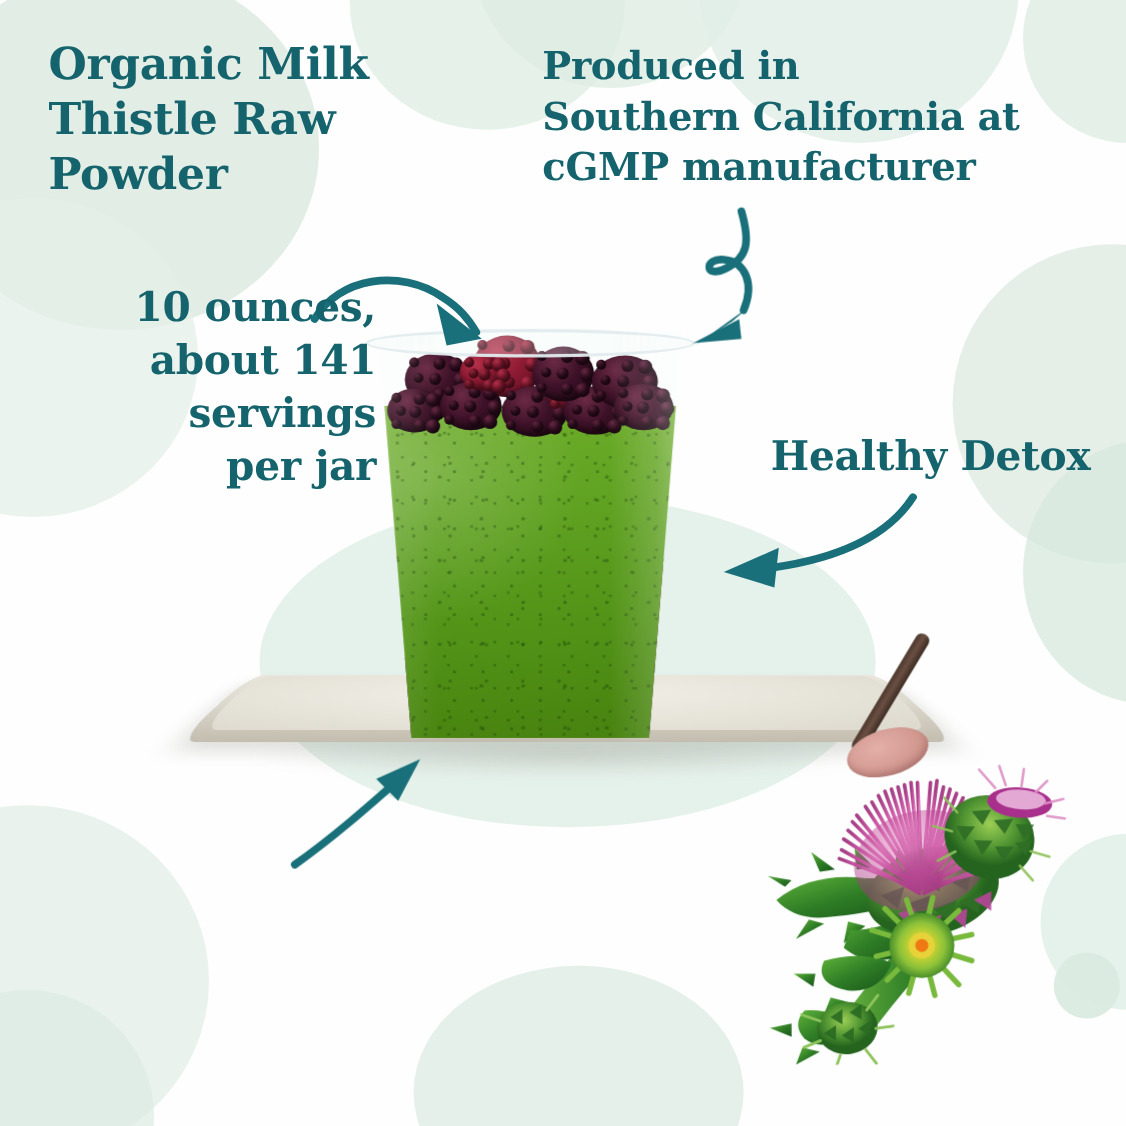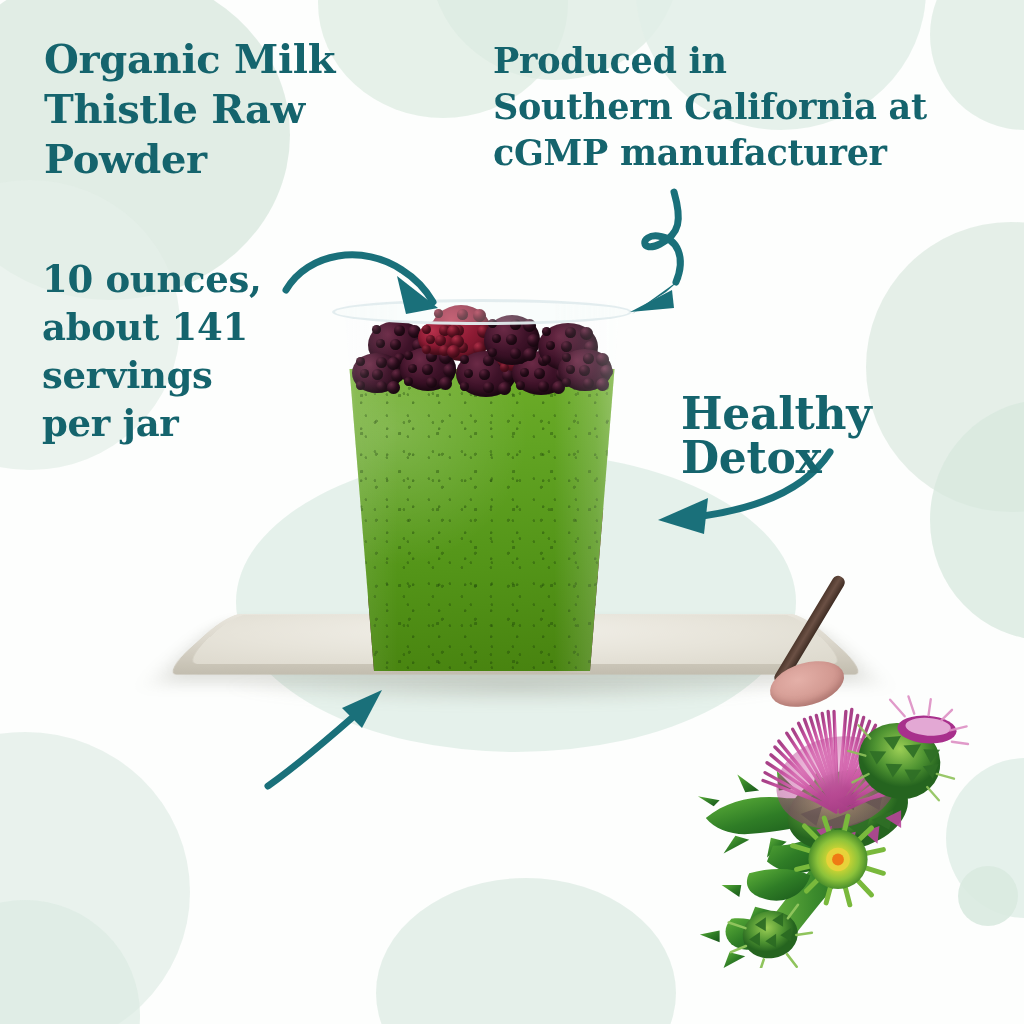--- a/index.html
+++ b/index.html
@@ -24,22 +24,22 @@
     position:absolute;
     color:#15646d;
     font-weight:700;
     font-family:"DejaVu Serif", serif;
     letter-spacing:-0.3px;
     white-space:pre-line;
     text-rendering:optimizeLegibility;
   }
   #t-title   { left:44px;  top:34px;  font-size:40px; line-height:50px; width:330px; }
   #t-produced{ left:493px; top:38px;  font-size:35px; line-height:46px; width:470px; }
-  #t-ounces  { left:42px;  top:255px; font-size:37px; line-height:48px; width:300px; }
-  #t-detox   { left:681px; top:392px; font-size:44px; line-height:44px; width:330px; }
+  #t-ounces  { left:42px;  top:255px; font-size:37px; line-height:48px; width:300px;text-align:right; }
+  #t-detox   { left:681px; top:392px; font-size:37px; line-height:44px; width:330px;text-align:center; }
   #t-tested  { left:44px;  top:782px; font-size:37px; line-height:48px; width:580px; }
 
   
   .arrow{ position:absolute; pointer-events:none; }
 
   
   #photo{ position:absolute; left:180px; top:285px; width:660px; height:430px; }
 
   
   #plate{

